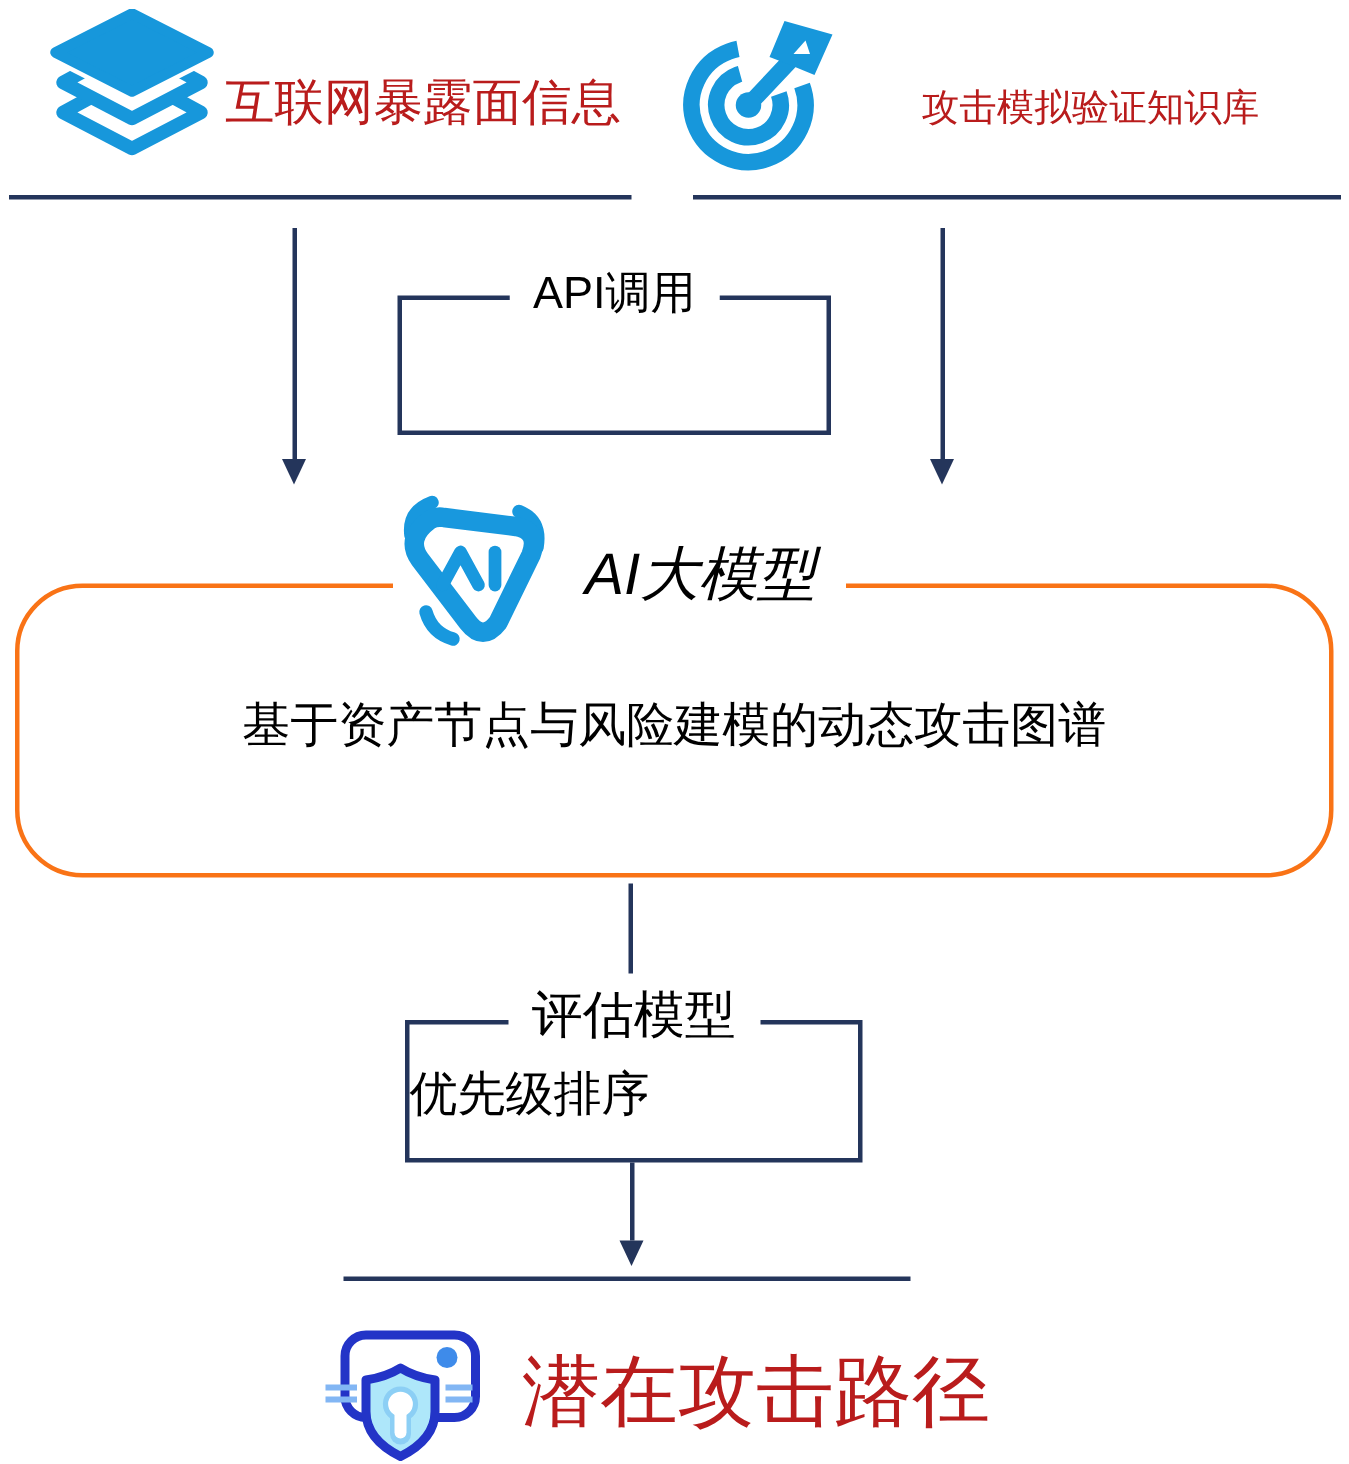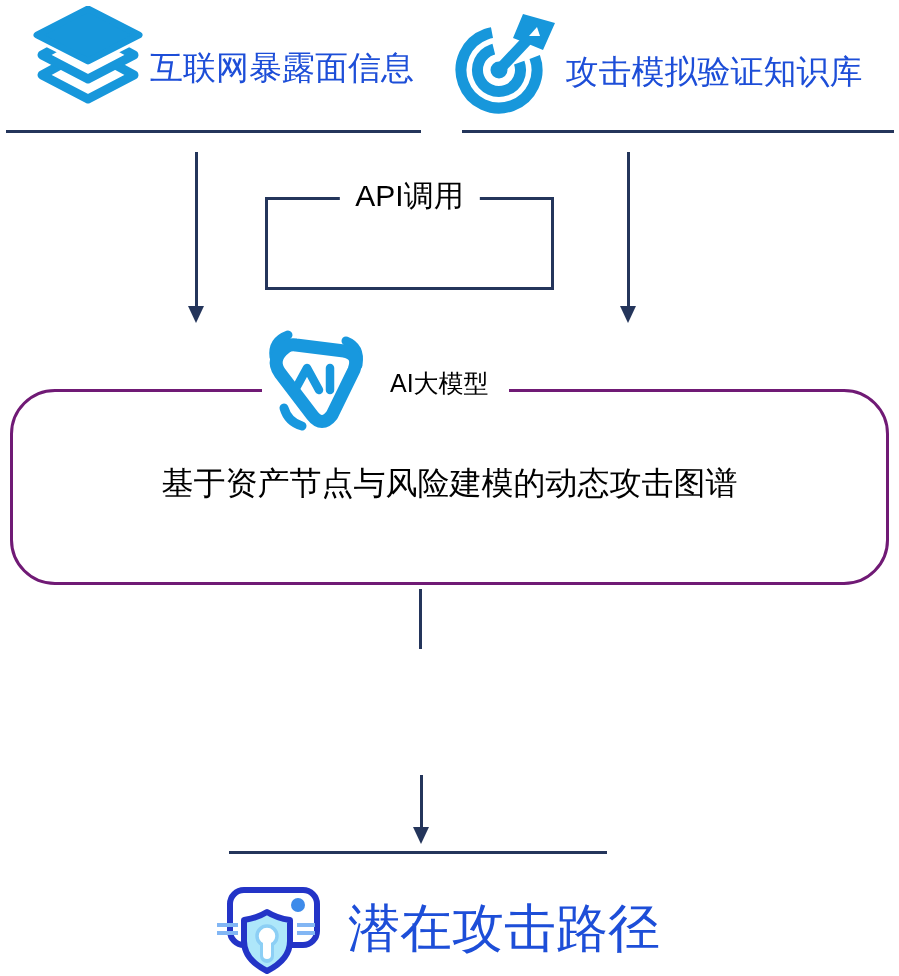--- a/index.html
+++ b/index.html
@@ -2,35 +2,35 @@
 <html><head>
 <meta charset="utf-8">
 <style>
   html,body{margin:0;padding:0;background:#fff;}
   #canvas{
     position:relative;width:899px;height:976px;background:#ffffff;
     font-family:"Liberation Sans","DejaVu Sans",sans-serif;color:#000;
     overflow:hidden;
   }
   .abs{position:absolute;}
-  .label{color:#1d4ed8;white-space:nowrap;text-align:center;}
+  .label{color:#b91c1c;white-space:nowrap;text-align:center;}
   .hline{background:#24355B;height:3px;}
   .vline{background:#24355B;width:3px;}
   
   .arrow{display:flex;flex-direction:column;align-items:center;}
   .arrow .shaft{width:3px;background:#24355B;flex:1;}
   .arrow .head{width:0;height:0;border-left:8px solid transparent;
     border-right:8px solid transparent;border-top:17px solid #24355B;}
   
   .box{border:3px solid #24355B;background:#fff;box-sizing:border-box;text-align:left;}
   .legend{position:absolute;left:50%;transform:translateX(-50%);
     background:#fff;padding:0 16px;white-space:nowrap;}
-  .bigbox{border:3px solid #701a75;border-radius:45px;background:#fff;box-sizing:border-box;text-align:center;}
+  .bigbox{border:3px solid #f97316;border-radius:45px;background:#fff;box-sizing:border-box;text-align:center;}
   .ai-legend{display:flex;align-items:center;background:#fff;padding-right:20px;z-index:2;}
-  .ai-label{font-size:25px;margin-left:16px;white-space:nowrap;}
+  .ai-label{font-size:39px;margin-left:16px;white-space:nowrap;font-style:italic;}
 </style>
 </head>
 <body>
 
 <div id="canvas">
 
   <svg class="abs" style="left:26px;top:6px" width="124" height="106" viewBox="0 0 124 106">
     <path d="M62 44 L108 69 L62 93 L16 69 Z" fill="#fff" stroke="#1797DB" stroke-width="9" stroke-linejoin="round"></path>
     <path d="M62 24 L108 49 L62 73 L16 49 Z" fill="#fff" stroke="#1797DB" stroke-width="9" stroke-linejoin="round"></path>
     <path d="M62 3 L113 29 L62 55 L11 29 Z" fill="none" stroke="#fff" stroke-width="13" stroke-linejoin="round"></path>
@@ -42,21 +42,21 @@
   <svg class="abs" style="left:450px;top:8px" width="118" height="112" viewBox="0 0 112 112">
     <g stroke="#1797DB" fill="none">
       <circle cx="46" cy="62" r="38" stroke-width="11" stroke-dasharray="185 54" transform="rotate(-20 46 62)"></circle>
       <circle cx="46" cy="62" r="21.5" stroke-width="11" stroke-dasharray="103 33" transform="rotate(-20 46 62)"></circle>
       <path d="M46 62 L78 28" stroke-width="11" stroke-linecap="round"></path>
     </g>
     <circle cx="46" cy="62" r="8.5" fill="#1797DB"></circle>
     <path d="M60 30 L70 6 L102 15 L90 42 L73 35 Z" fill="#1797DB"></path>
     <path d="M76 28 L84 19 L87 28 Z" fill="#fff"></path>
   </svg>
-  <div class="abs label" style="left:562px;top:50px;width:304px;font-size:33px;line-height:44px">攻击模拟验证知识库</div>
+  <div class="abs label" style="left:575px;top:50px;width:304px;font-size:25px;line-height:44px">攻击模拟验证知识库</div>
   <div class="abs hline" style="left:462px;top:130px;width:432px"></div>
 
   <div class="abs arrow" style="left:188px;top:152px;width:16px;height:171px">
     <div class="shaft"></div>
     <div class="head"></div>
   </div>
   <div class="abs arrow" style="left:620px;top:152px;width:16px;height:171px">
     <div class="shaft"></div>
     <div class="head"></div>
   </div>
@@ -77,20 +77,24 @@
       <g stroke="#1898DE" stroke-width="8.5" stroke-linecap="round" stroke-linejoin="round" fill="none">
         <path d="M33 63 L45 41 L57 63"></path>
         <path d="M68 41 L68 63"></path>
       </g>
     </svg>
     <span class="ai-label">AI大模型</span>
   </div>
 
   <div class="abs vline" style="left:419px;top:589px;height:60px"></div>
 
+  <div class="abs box" style="left:270px;top:680px;width:305px;height:95px">
+    <span class="legend" style="top:-29px;font-size:34px;line-height:46px">评估模型</span>
+    <div style="font-size:32px;line-height:44px;padding-top:24px">优先级排序</div>
+  </div>
 
   <div class="abs arrow" style="left:413px;top:775px;width:16px;height:69px">
     <div class="shaft"></div>
     <div class="head"></div>
   </div>
   <div class="abs hline" style="left:229px;top:851px;width:378px"></div>
 
   <svg class="abs" style="left:205px;top:886px" width="134" height="92" viewBox="0 0 134 92">
     <rect x="25" y="4" width="87" height="55" rx="14" fill="#fff" stroke="#2334C7" stroke-width="6"></rect>
     <g stroke="#82B6F4" stroke-width="4">

